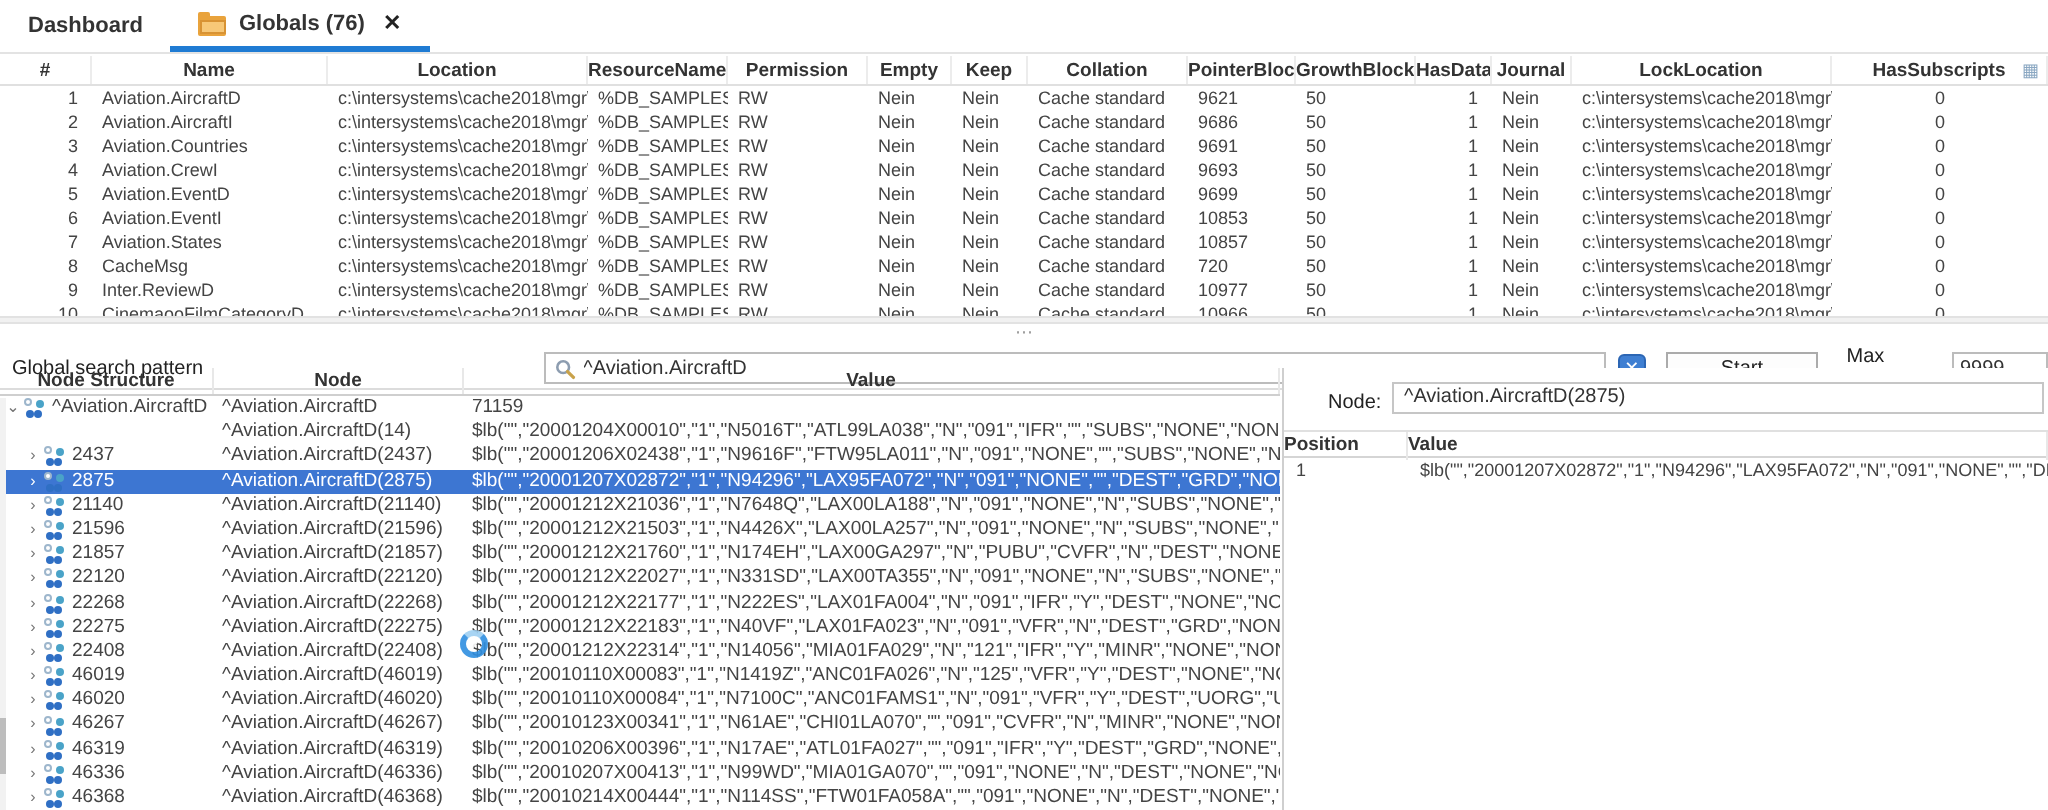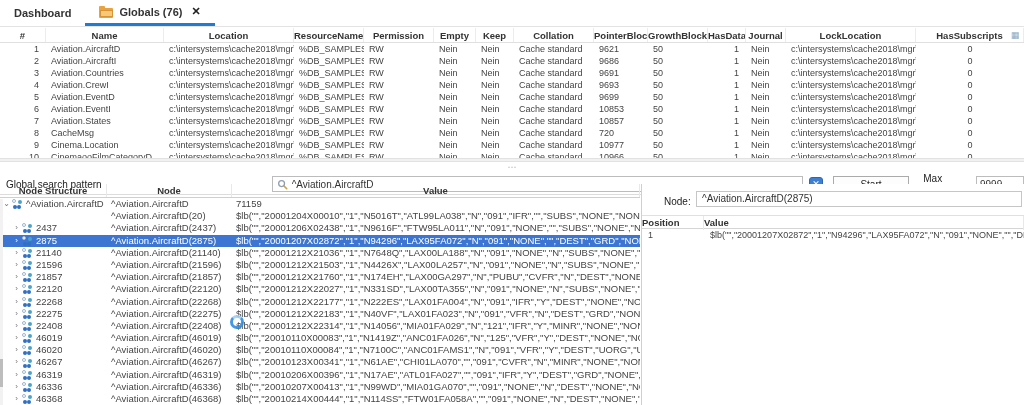--- a/index.html
+++ b/index.html
@@ -284,21 +284,21 @@
         <div class="c">720</div>
         <div class="c">50</div>
         <div class="c num">1</div>
         <div class="c">Nein</div>
         <div class="c">c:\intersystems\cache2018\mgr\samples\</div>
         <div class="c ctr">0</div>
       </div>
 
       <div class="g-cols g-row">
         <div class="c num">9</div>
-        <div class="c">Cinema.Location</div>
+        <div class="c">Inter.ReviewD</div>
         <div class="c">c:\intersystems\cache2018\mgr\samples\</div>
         <div class="c">%DB_SAMPLES</div>
         <div class="c">RW</div>
         <div class="c">Nein</div>
         <div class="c">Nein</div>
         <div class="c">Cache standard</div>
         <div class="c">10977</div>
         <div class="c">50</div>
         <div class="c num">1</div>
         <div class="c">Nein</div>
@@ -373,21 +373,21 @@
           <div class="struct" style="padding-left: 12px; margin-top: 35px;">
             <span class="chev" style="visibility: hidden;"></span>
             <span class="nicon">
               <i class="d1"></i>
               <i class="d2"></i>
               <i class="d3"></i>
               <i class="d4"></i>
             </span>
             <span class="lbl">11</span>
           </div>
-          <div class="cell">^Aviation.AircraftD(20)</div>
+          <div class="cell">^Aviation.AircraftD(14)</div>
           <div class="cell">$lb("","20001204X00010","1","N5016T","ATL99LA038","N","091","IFR","","SUBS","NONE","NONE","Piper","P...</div>
         </div>
 
         <div class="t-cols t-row">
           <div class="struct" style="padding-left: 12px;">
             <span class="chev">›</span>
             <span class="nicon">
               <i class="d1"></i>
               <i class="d2"></i>
               <i class="d3"></i>

